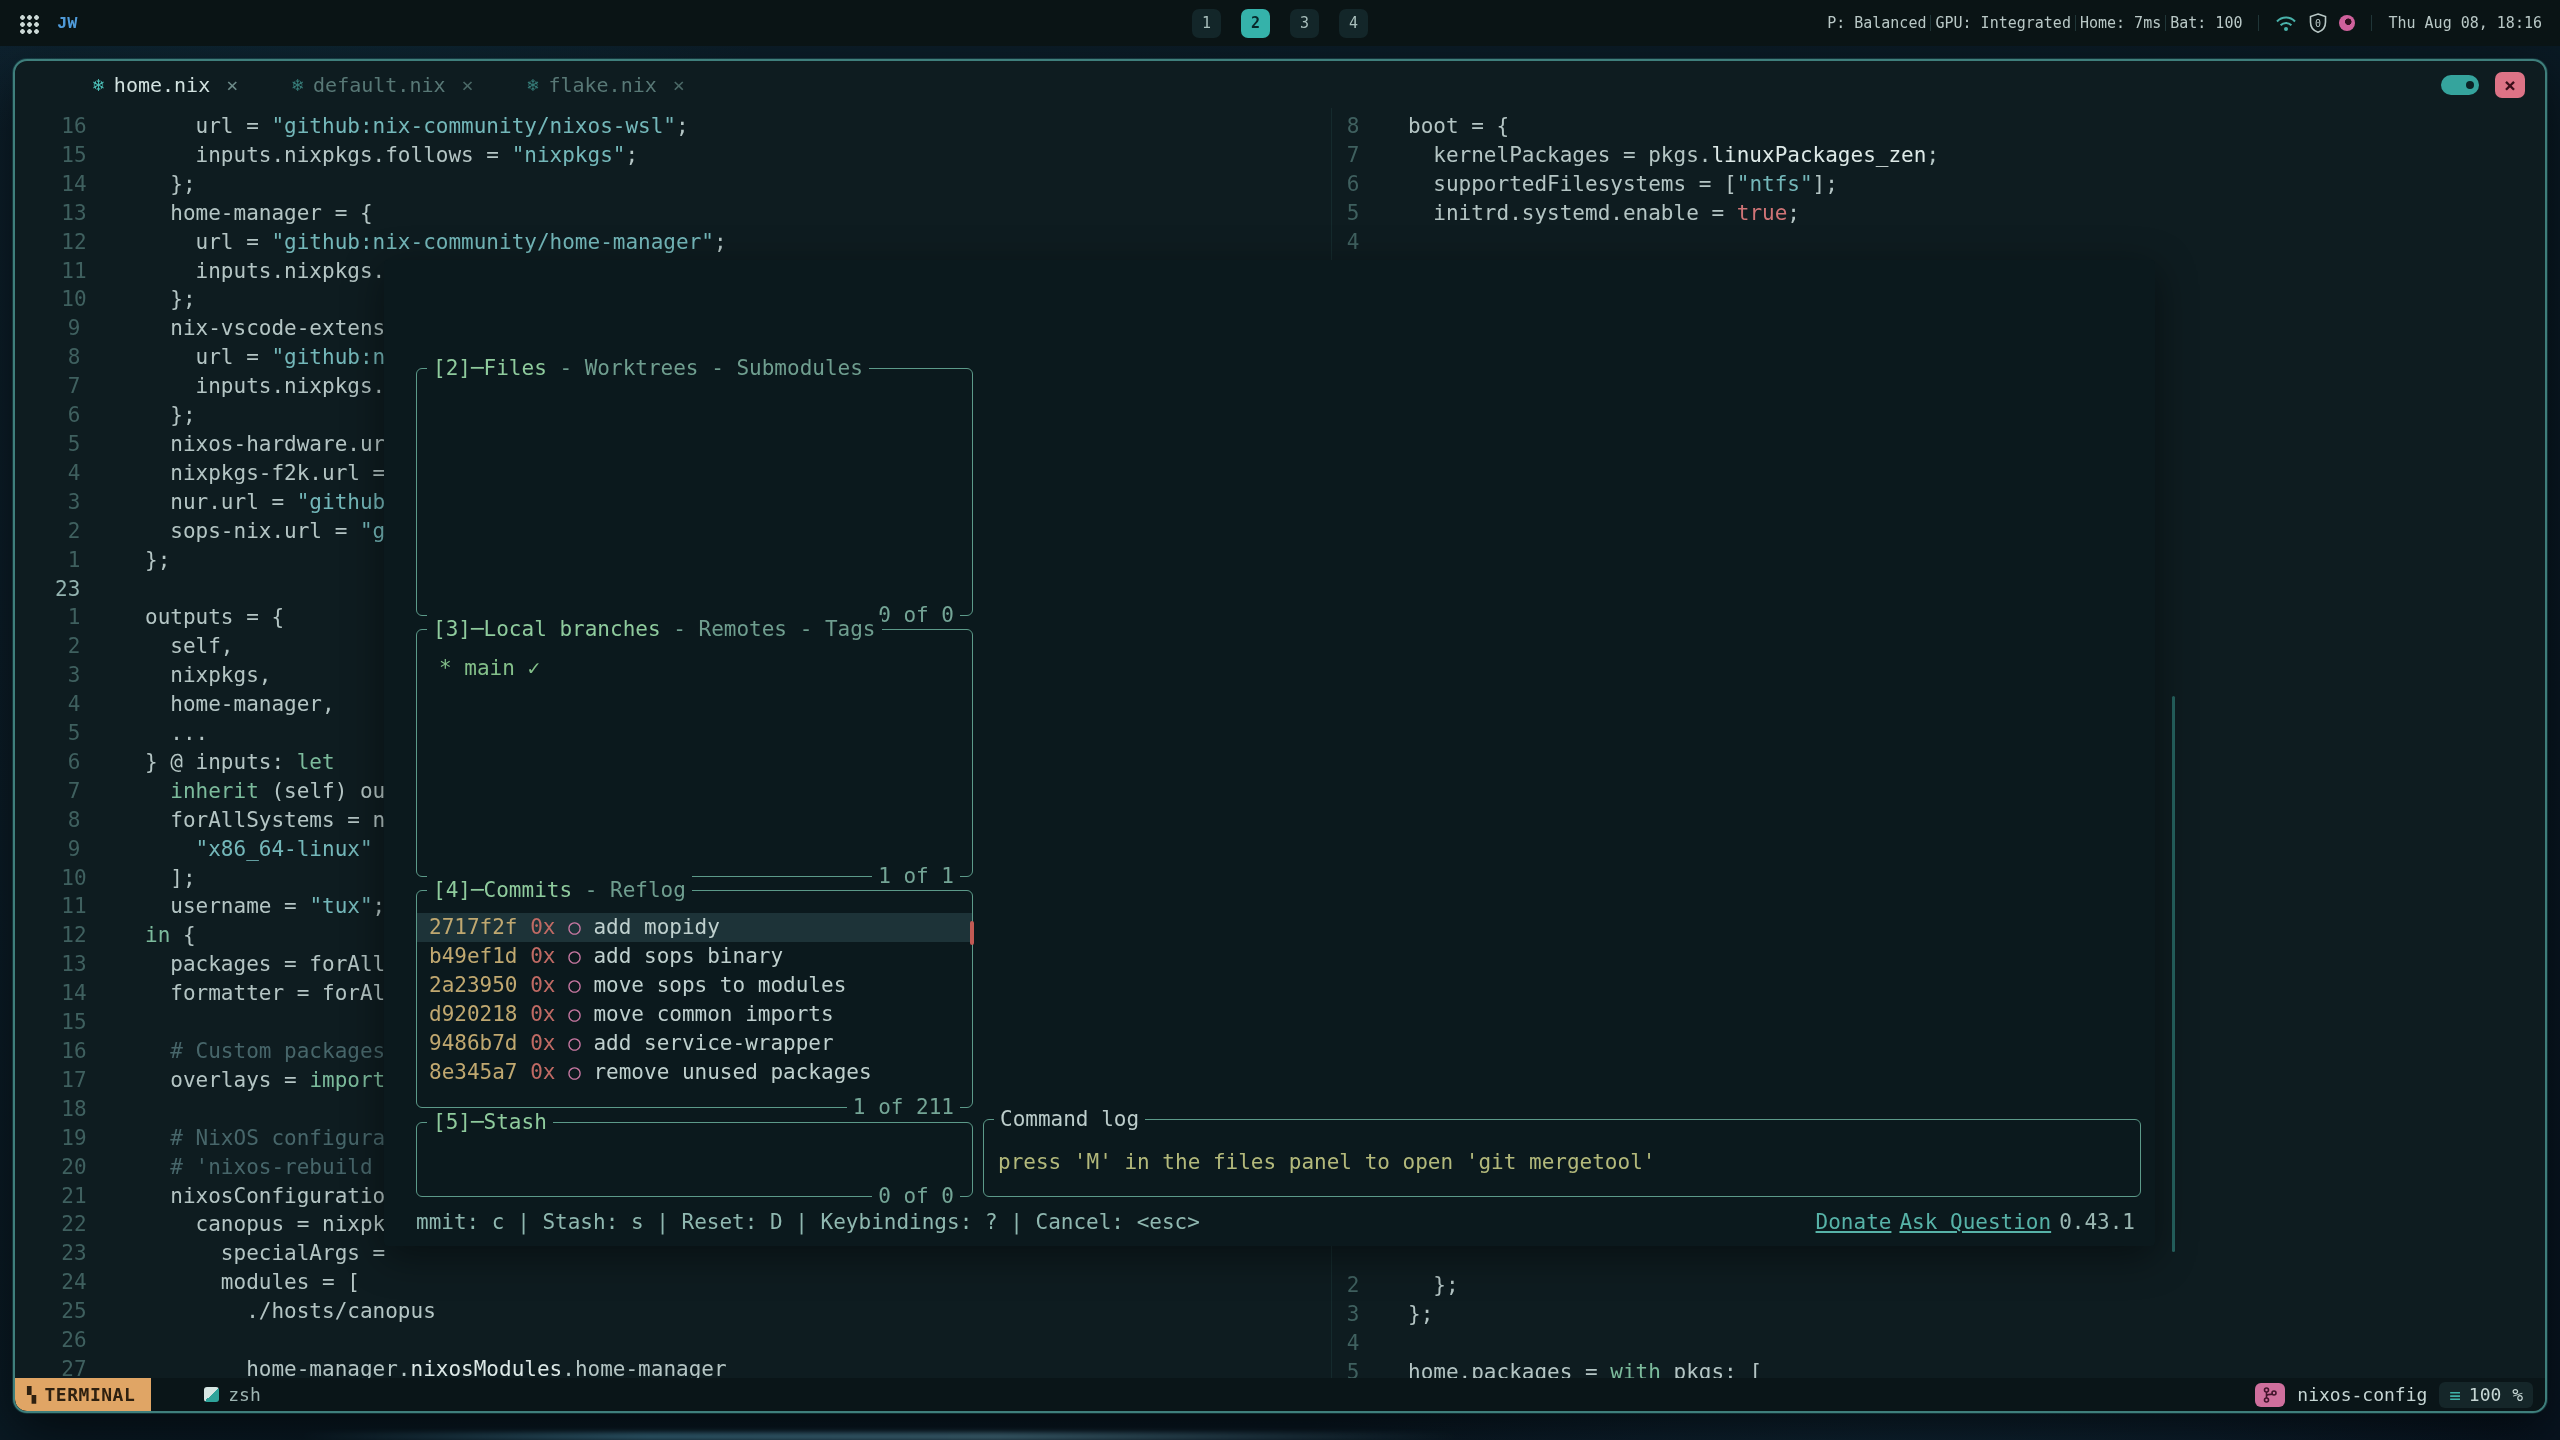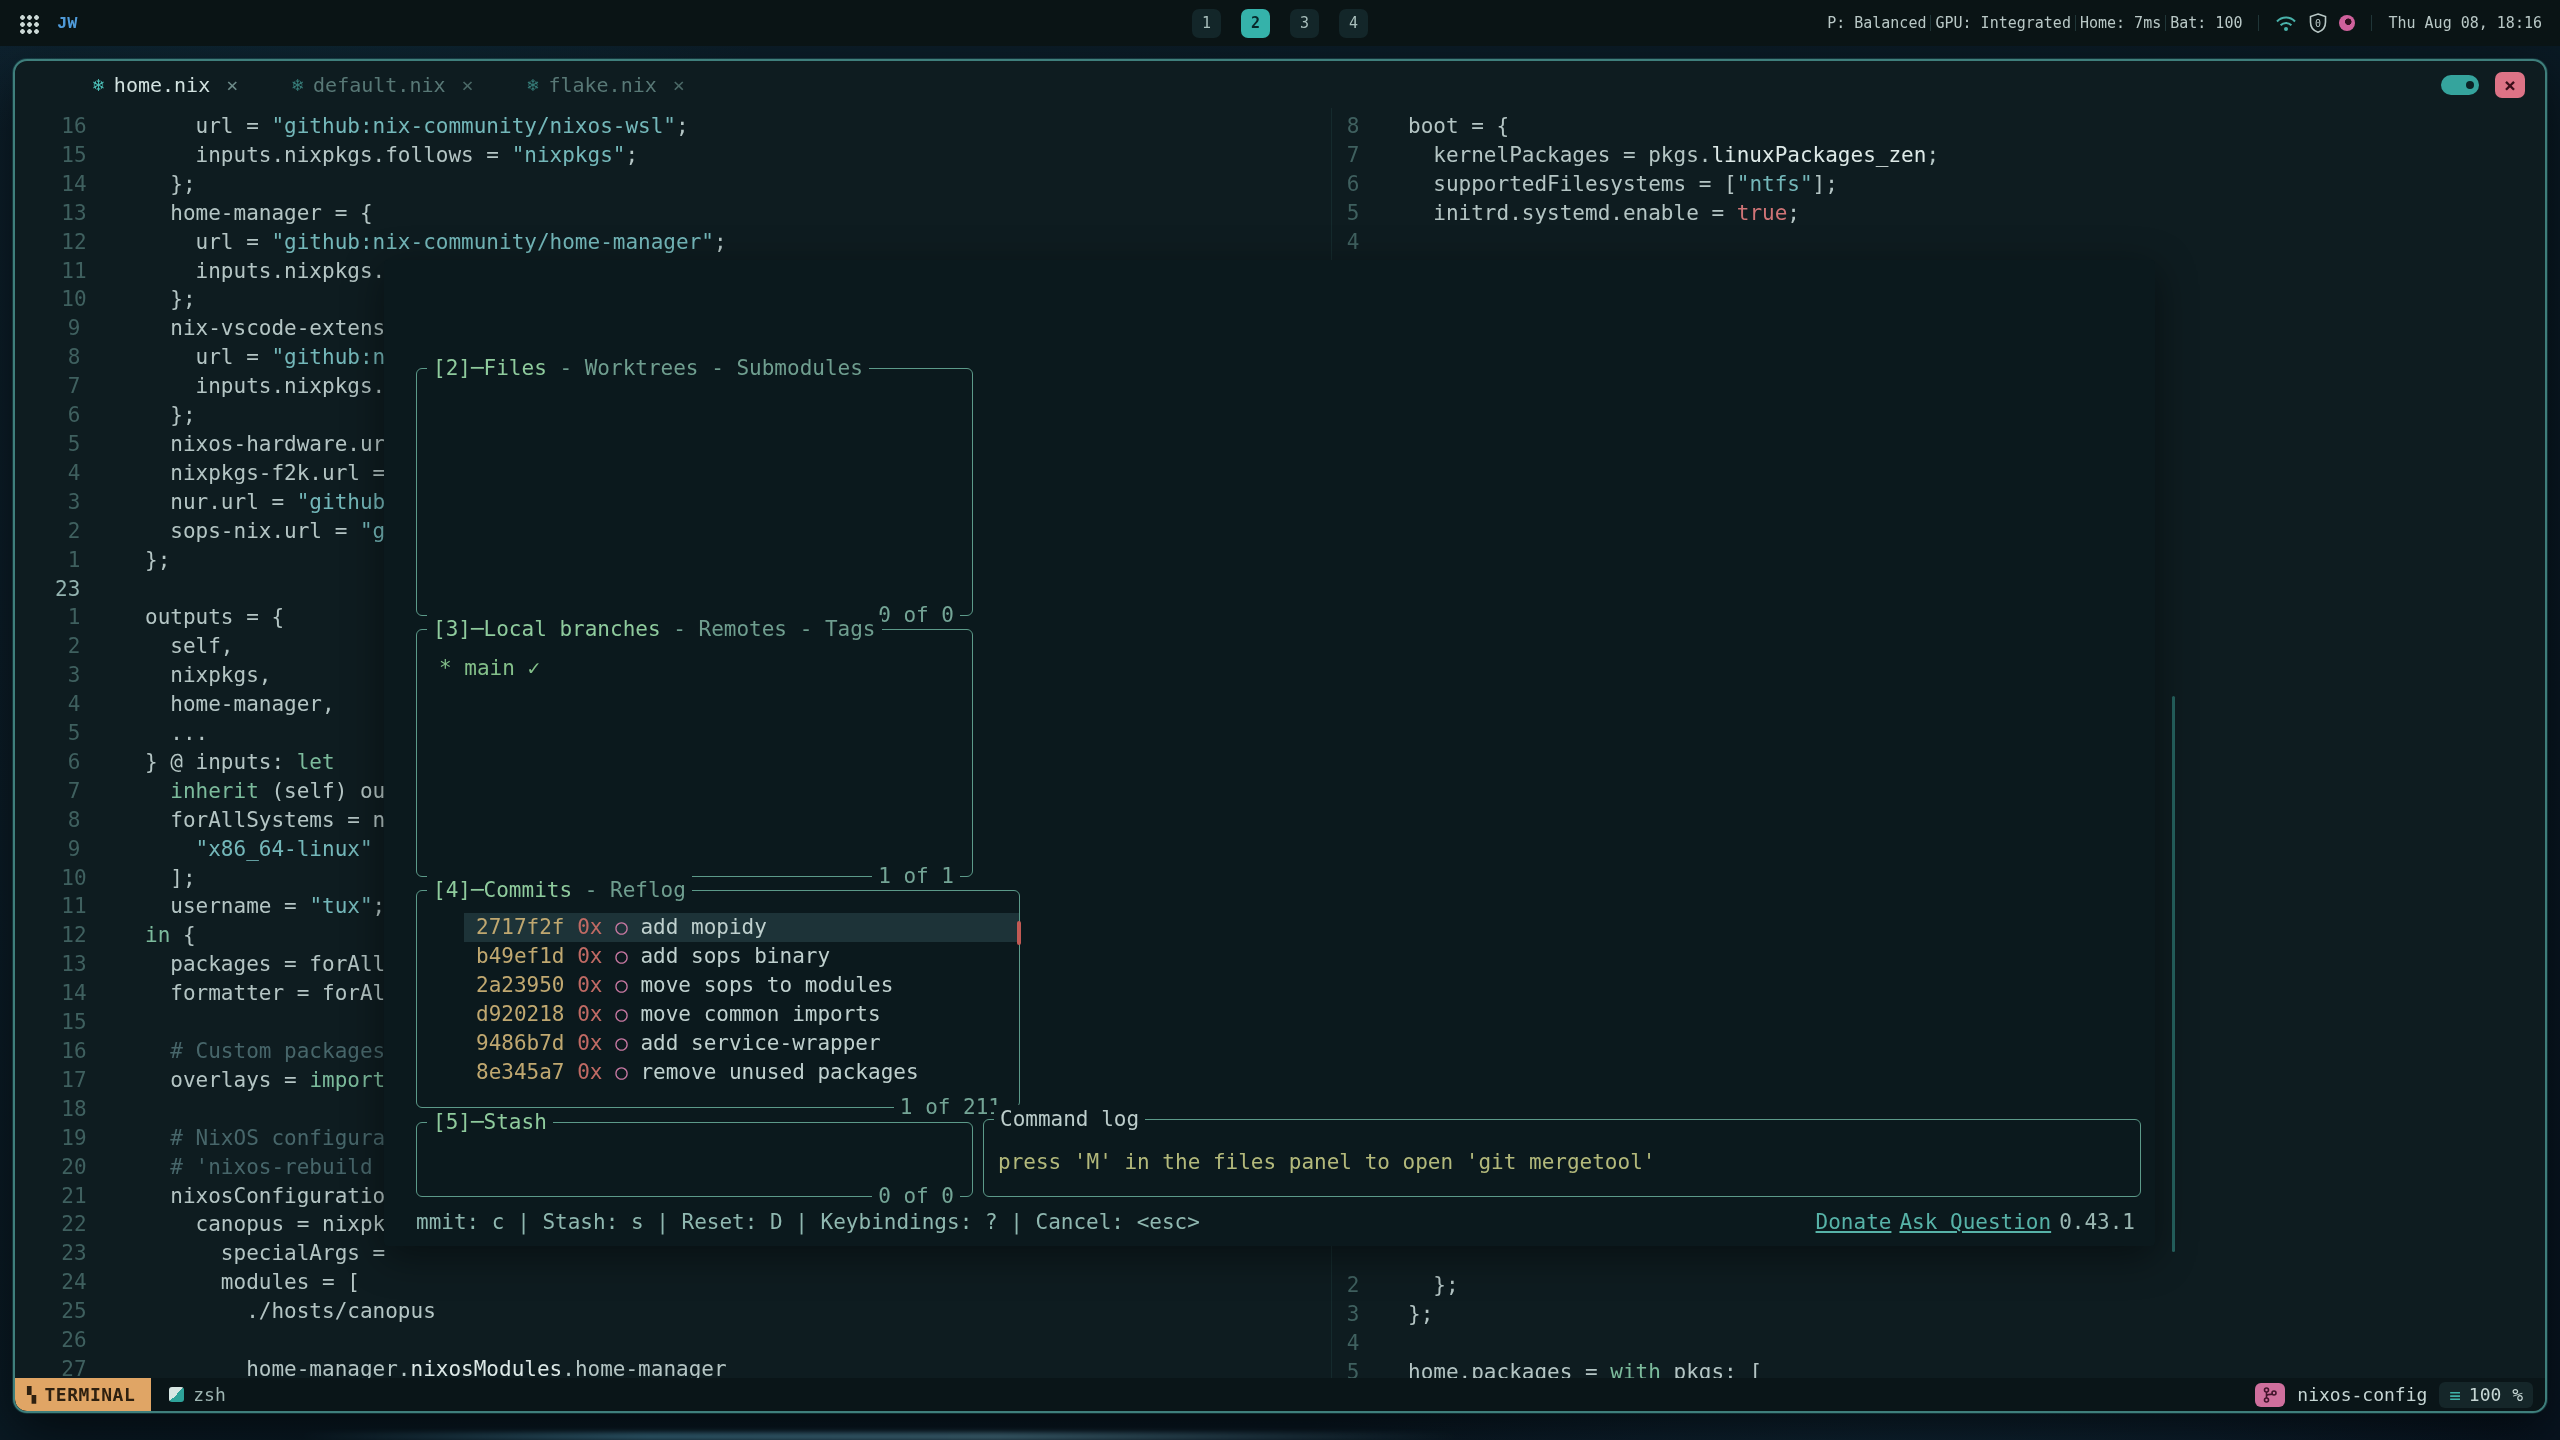--- a/index.html
+++ b/index.html
@@ -59,21 +59,21 @@
   .tok-p{color:#b4c5c4}.tok-s{color:#74b8ba}.tok-k{color:#7cbb9c}
   .tok-c{color:#47666a}.tok-b{color:#dde9e7;font-weight:normal}.tok-r{color:#cf7476}
   .scroll-hint{position:absolute;left:2157px;top:588px;width:3px;height:556px;background:#2e7a74;opacity:.75;border-radius:2px;}
   
   .lazygit{position:absolute;left:369px;top:152px;width:1771px;height:986px;background:#0b191d;
     border-radius:4px;box-shadow:0 10px 40px rgba(0,0,0,.45);color:#b9cac8;}
   .lgpanel{position:absolute;border:1px solid #5c9a89;border-radius:6px;}
   #p-status{left:32px;top:16px;width:555px;height:74px;}
   #p-files{left:32px;top:108px;width:555px;height:246px;}
   #p-branches{left:32px;top:369px;width:555px;height:246px;}
-  #p-commits{left:32px;top:630px;width:555px;height:216px;padding-left:47px;}
+  #p-commits{left:32px;top:630px;width:555px;height:216px;}
   #p-stash{left:32px;top:862px;width:555px;height:73px;}
   #p-diff{left:599px;top:16px;width:1156px;height:830px;}
   #p-cmdlog{left:599px;top:859px;width:1156px;height:76px;}
   .lg-title{position:absolute;top:-15px;left:10px;background:#0b191d;padding:0 6px;white-space:pre;}
   .lg-title .tmain{color:#8fcb9d;}
   .lg-title .trest{color:#6f9e8f;}
   .lg-title.plain .tmain{color:#bccdcb;}
   .lg-count{position:absolute;bottom:-15px;right:12px;background:#0b191d;padding:0 6px;color:#74a596;}
   .lg-content{padding:28px 14px 0 14px;white-space:pre;}
   .status-line{padding-top:30px;}
@@ -91,21 +91,21 @@
   .lg-keybar{position:absolute;left:32px;right:20px;top:948px;display:flex;justify-content:space-between;color:#8fb8b0;white-space:pre;}
   .lg-links{display:flex;gap:8px;}
   .lg-link{color:#57b3a8;text-decoration:underline;}
   .lg-version{color:#9cb8b3;}
   
   .statusbar{position:absolute;left:0;right:0;bottom:0;height:33px;background:#0a1518;
     display:flex;align-items:center;font-size:18px;border-radius:0 0 12px 12px;overflow:hidden;}
   .mode-badge{height:100%;background:#e0a565;color:#2e2010;display:flex;align-items:center;gap:8px;
     padding:0 16px 0 12px;font-weight:bold;letter-spacing:.5px;}
   .mode-icon{font-size:15px;}
-  .shell-seg{display:flex;align-items:center;gap:9px;padding:0 18px;color:#9fb6b3;}
+  .shell-seg{display:flex;align-items:center;gap:9px;padding:0 18px;color:#9fb6b3;margin-left:35px;}
   .shell-icon{width:15px;height:15px;border-radius:3px;display:inline-block;
     background:linear-gradient(135deg,#d7e6e3 0 50%,#2ea39a 50% 100%);}
   .sb-right{margin-left:auto;display:flex;align-items:center;gap:12px;padding-right:12px;}
   .proj-badge{width:30px;height:24px;border-radius:6px;background:#cf6f9d;display:flex;align-items:center;justify-content:center;}
   .proj-name{color:#c6d6d4;}
   .pct-seg{display:flex;align-items:center;gap:8px;background:#152629;border-radius:6px;padding:2px 10px;}
   .lines-icon{color:#3fb0a8;font-size:19px;}
   .pct{color:#c6d6d4;}
   .bottom-glow{position:absolute;left:300px;bottom:1px;width:1160px;height:5px;
     background:linear-gradient(90deg,transparent,#6cc6e8 30%,#8fd8f0 60%,transparent);

